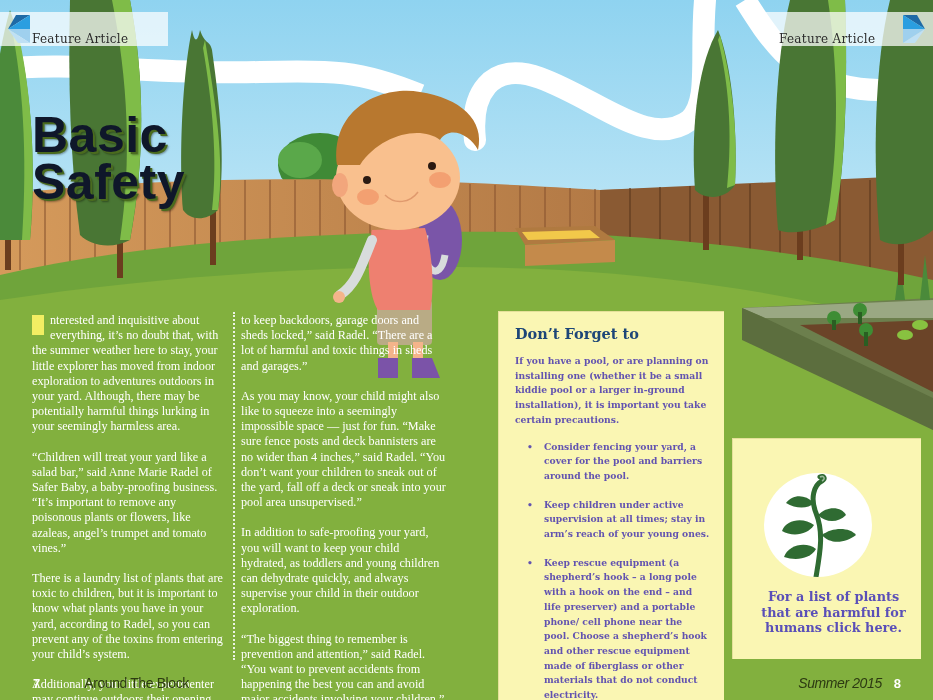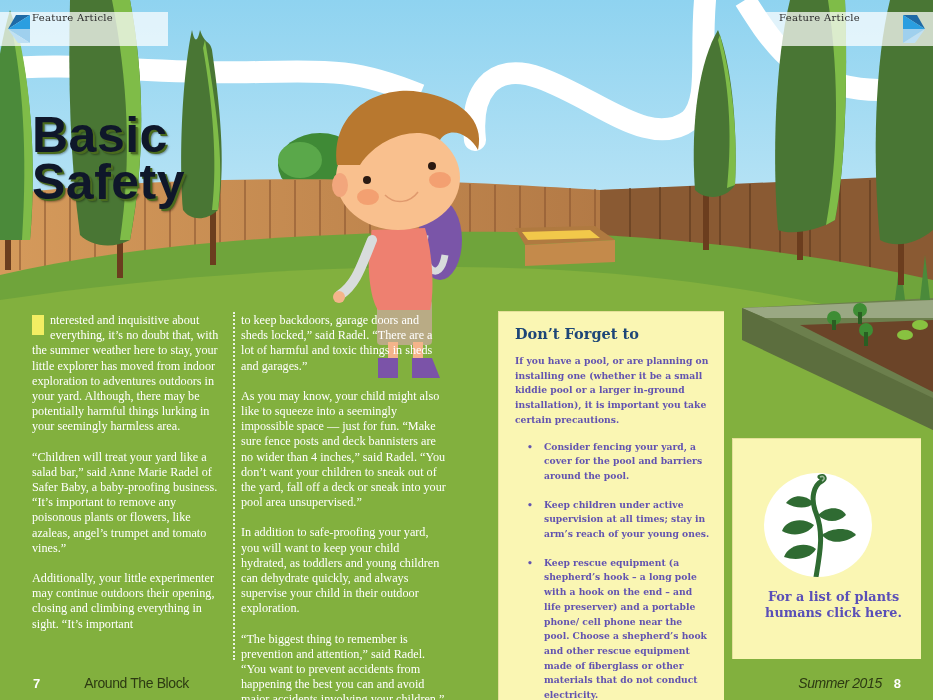--- a/index.html
+++ b/index.html
@@ -6,22 +6,22 @@
   html, body { width: 933px; height: 700px; overflow: hidden; }
   body { position: relative; background: #82b03e; font-family: "Liberation Serif", serif; }
 
   .scene { position: absolute; left: 0; top: 0; width: 933px; height: 700px; overflow: hidden; }
   .scene svg { position: absolute; left: 0; top: 0; }
 
   
   .feature-tab {
     position: absolute; top: 12px; height: 34px;
     background: rgba(255,255,255,0.72);
-    display: flex; align-items: flex-start;
-    font-family: "DejaVu Serif", serif; font-size: 10px; color: #2b2b2b; letter-spacing: 0.3px;
+    display: flex; align-items: flex-end;
+    font-family: "DejaVu Serif", serif; font-size: 12px; color: #2b2b2b; letter-spacing: 0.3px;
   }
   .feature-tab.left { left: 0; width: 168px; padding-left: 32px; }
   .feature-tab.right { right: 0; width: 168px; padding-left: 14px; }
   .tab-icon { position: absolute; top: 3px; width: 22px; height: 28px; }
   .feature-tab.left .tab-icon { left: 8px; }
   .feature-tab.right .tab-icon { right: 8px; }
 
   
   .title {
     position: absolute; left: 32px; top: 112px;
@@ -258,20 +258,21 @@
 </div>
 
 <div class="title">
   <div>Basic</div>
   <div>Safety</div>
 </div>
 
 <div class="col col1">
   <p><span class="dropcap"></span><span>nterested and inquisitive about everything, it’s no doubt that, with the summer weather here to stay, your little explorer has moved from indoor exploration to adventures outdoors in your yard. Although, there may be potentially harmful things lurking in your seemingly harmless area.</span></p>
   <p>“Children will treat your yard like a salad bar,” said Anne Marie Radel of Safer Baby, a baby-proofing business. “It’s important to remove any poisonous plants or flowers, like azaleas, angel’s trumpet and tomato vines.”</p>
+  <p>There is a laundry list of plants that are toxic to children, but it is important to know what plants you have in your yard, according to Radel, so you can prevent any of the toxins from entering your child’s system.</p>
   <p>Additionally, your little experimenter may continue outdoors their opening, closing and climbing everything in sight. “It’s important</p>
 </div>
 
 <div class="divider"></div>
 
 <div class="col col2">
   <p>to keep backdoors, garage doors and sheds locked,” said Radel. “There are a lot of harmful and toxic things in sheds and garages.”</p>
   <p>As you may know, your child might also like to squeeze into a seemingly impossible space — just for fun. “Make sure fence posts and deck bannisters are no wider than 4 inches,” said Radel. “You don’t want your children to sneak out of the yard, fall off a deck or sneak into your pool area unsupervised.”</p>
   <p>In addition to safe-proofing your yard, you will want to keep your child hydrated, as toddlers and young children can dehydrate quickly, and always supervise your child in their outdoor exploration.</p>
   <p><span> “The biggest thing to remember is prevention and attention,” said Radel. “You want to prevent accidents from happening the best you can and avoid major accidents involving your children.”</span>
@@ -298,20 +299,21 @@
       <path d="M58 8 C 62 6, 60 2, 56 4" stroke="#9bb89a" stroke-width="1.5" fill="none"></path>
       <path d="M50 30 C 40 20, 28 22, 22 30 C 32 36, 44 36, 50 30 Z" fill="#2f6b32"></path>
       <path d="M54 42 C 64 32, 78 34, 82 42 C 74 50, 62 50, 54 42 Z" fill="#2f6b32"></path>
       <path d="M50 52 C 40 44, 22 46, 18 58 C 28 64, 44 62, 50 52 Z" fill="#2f6b32"></path>
       <path d="M58 62 C 68 54, 86 54, 92 62 C 82 70, 66 72, 58 62 Z" fill="#2f6b32"></path>
       <path d="M52 76 C 42 68, 24 72, 20 84 C 32 88, 46 86, 52 76 Z" fill="#2f6b32"></path>
     </svg>
   </div>
   <div class="plant-link">
     <div>For a list of plants</div>
+    <div>that are harmful for</div>
     <div>humans click here.</div>
   </div>
 </div>
 
 <div class="footer-left">
   <span class="page-num">7</span>
   <span class="footer-label">Around The Block</span>
 </div>
 <div class="footer-right">
   <span class="footer-label">Summer 2015</span>

